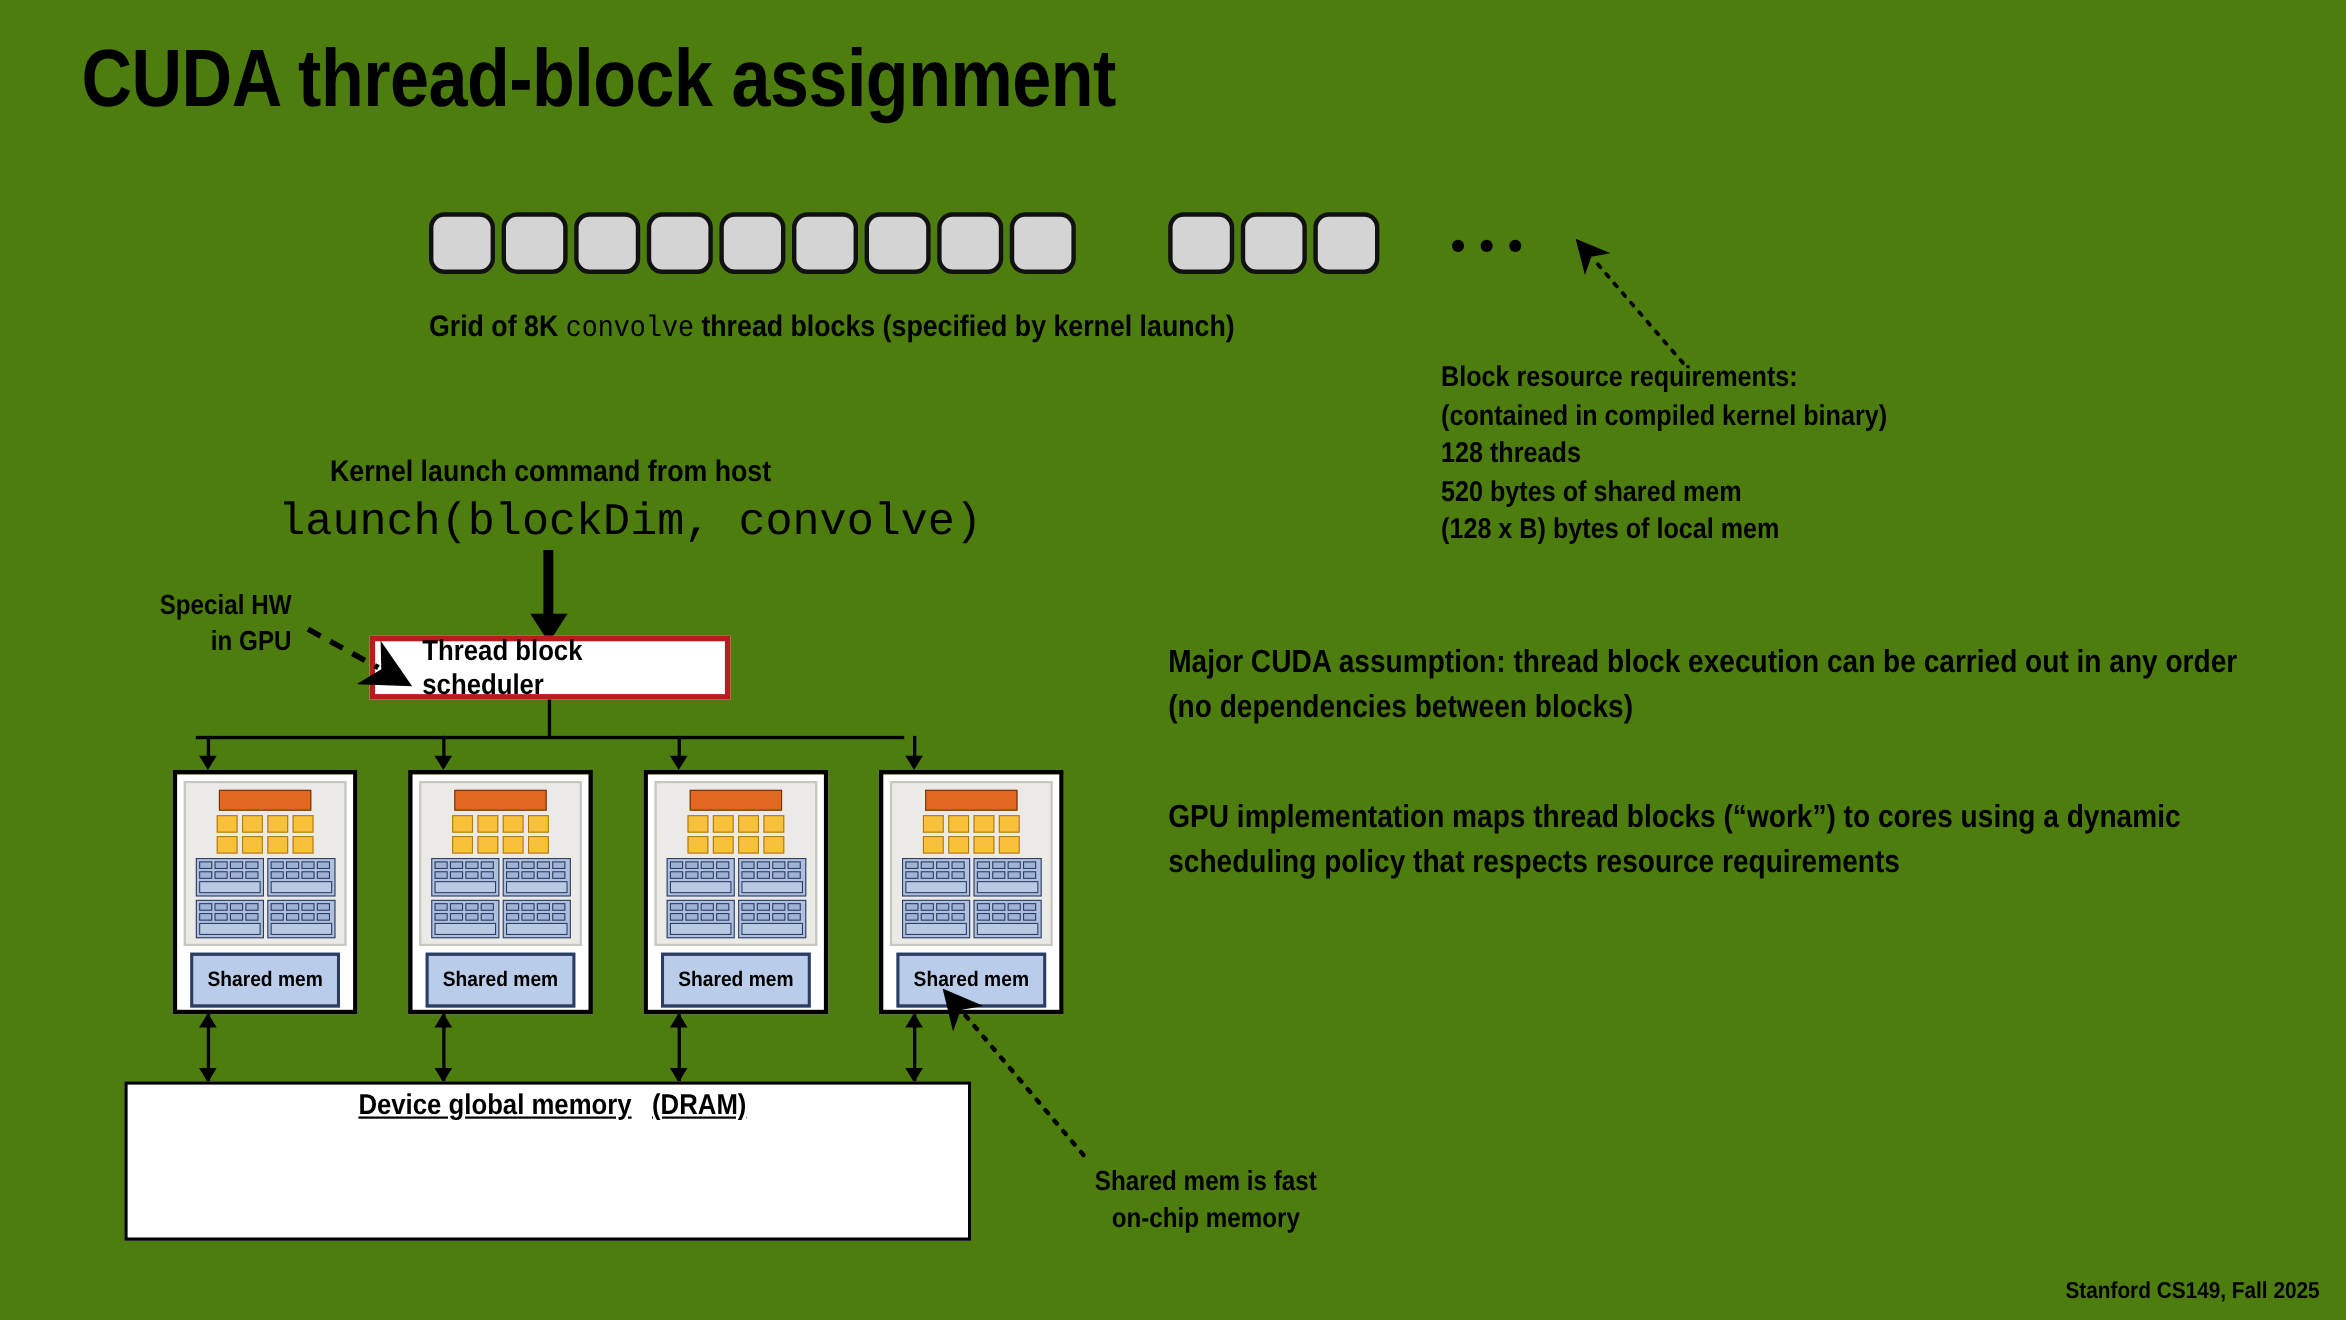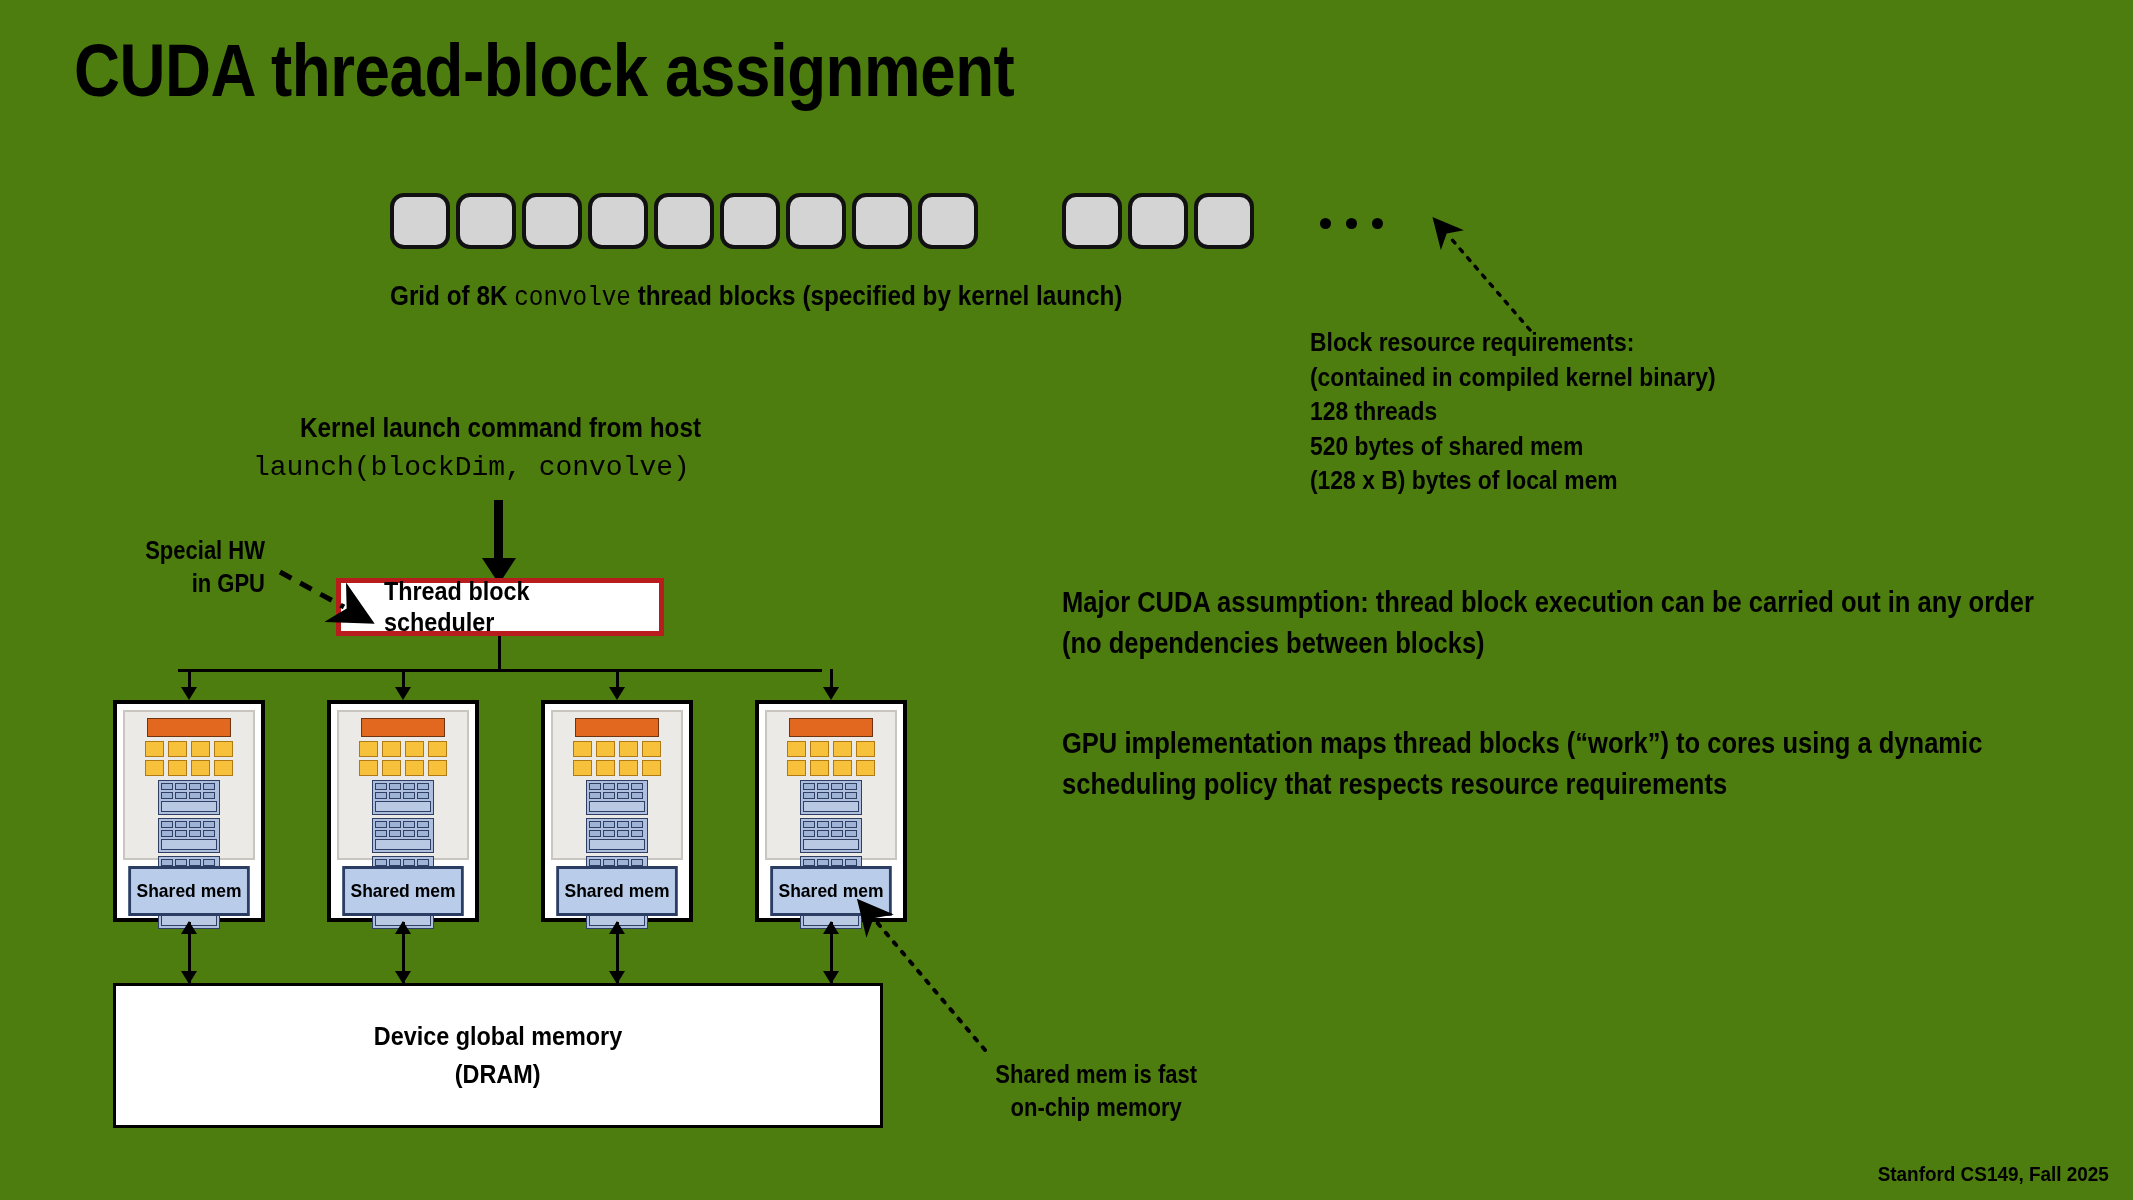--- a/index.html
+++ b/index.html
@@ -115,26 +115,27 @@
     position: absolute;
     width: 0; height: 0;
     border-left: 17px solid transparent;
     border-right: 17px solid transparent;
     border-top: 26px solid #000;
   }
 
   
   .core {
     position: absolute;
-    width: 152px;
+    width: 168px;
     height: 222px;
     border: 4px solid #000;
     background: #ffffff;
     box-sizing: border-box;
     padding: 6px;
+    margin-left: 44px;
   }
   .core-inner {
     width: 100%;
     height: 150px;
     background: #eceae6;
     border: 2px solid #c9c6c0;
     box-sizing: border-box;
     padding: 5px 7px 4px 7px;
   }
   .orange-bar {
@@ -206,28 +207,29 @@
     transform: scaleX(0.92);
   }
 
   
   .dram {
     position: absolute;
     border: 3px solid #000;
     background: #fff;
     box-sizing: border-box;
     display: flex;
-    flex-direction: column;
-    align-items: center;
+    flex-direction: row;
+    align-items: flex-start;
     justify-content: center;
     font-weight: bold;
     color: #000;
     font-size: 26px;
     line-height: 1.45;
     font-family: "Liberation Sans", sans-serif;
+    text-decoration: underline;
   }
   .dram span { transform: scaleX(0.9); display:block; }
 
   .footer {
     position: absolute;
     right: 24px;
     bottom: 14px;
     font-size: 21px;
     font-weight: bold;
     color: #000;
@@ -277,21 +279,21 @@
 
   <div class="para" style="left:1310px; top:325px; font-size:26px; line-height:1.33;">
     <div>Block resource requirements:</div>
     <div>(contained in compiled kernel binary)</div>
     <div>128 threads</div>
     <div>520 bytes of shared mem</div>
     <div>(128 x B) bytes of local mem</div>
   </div>
 
   <div class="hd" style="left:300px; top:413px; font-size:27px; transform:scaleX(0.90);">Kernel launch command from host</div>
-  <div class="hd mono" style="left:253px; top:452px; font-size:28px;">launch(blockDim, convolve)</div>
+  <div class="hd mono" style="left:253px; top:452px; font-size:41px;">launch(blockDim, convolve)</div>
 
   <div class="vline" style="left:494px; top:500px; width:9px; height:62px;"></div>
   <div class="fatarrow" style="left:482px; top:558px;"></div>
 
   <div class="para" style="left:133px; top:534px; font-size:25px; line-height:1.3; text-align:right; width:150px;">
     <div>Special HW</div>
     <div>in GPU</div>
   </div>
 
   <div class="boxline" style="left:336px; top:578px; width:328px; height:58px; display:flex; align-items:center; justify-content:center;">

